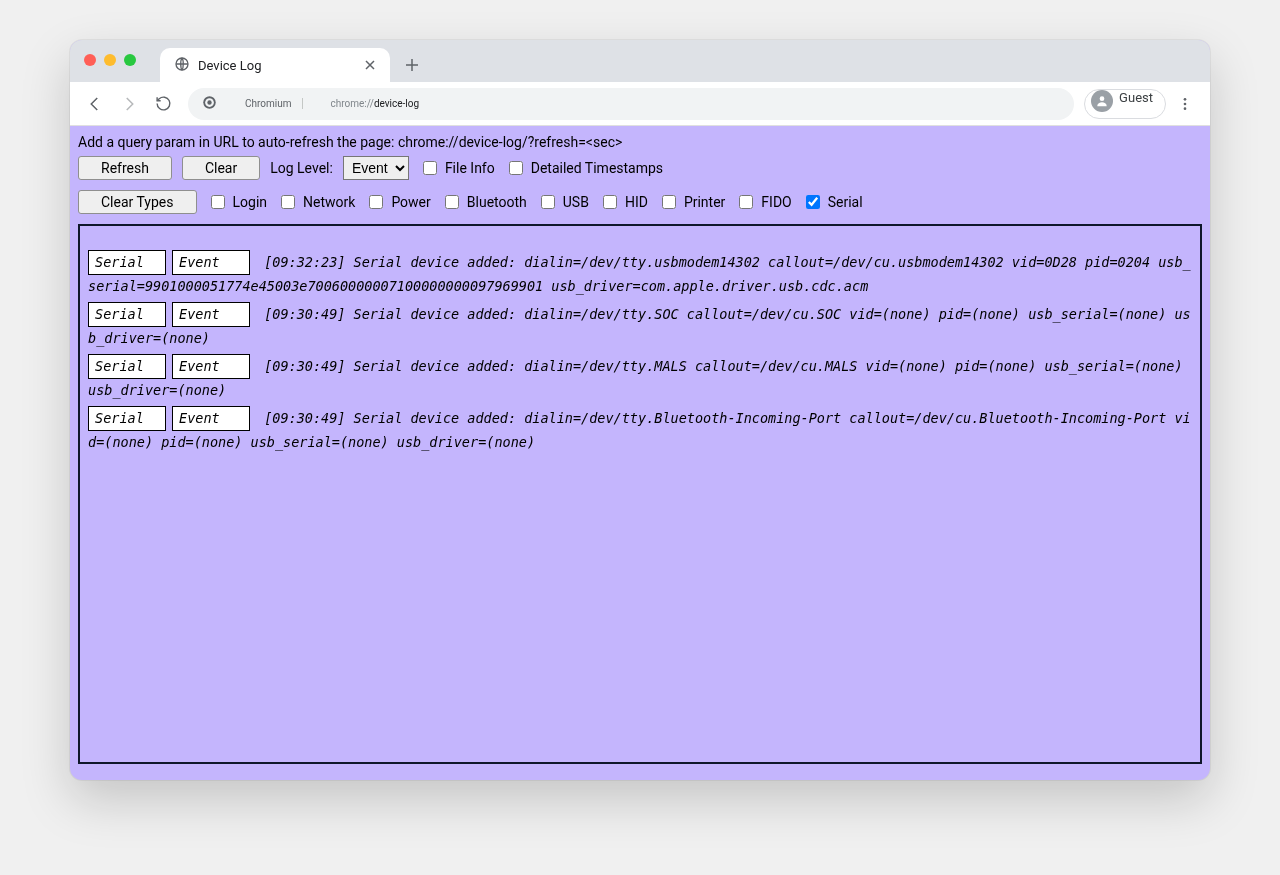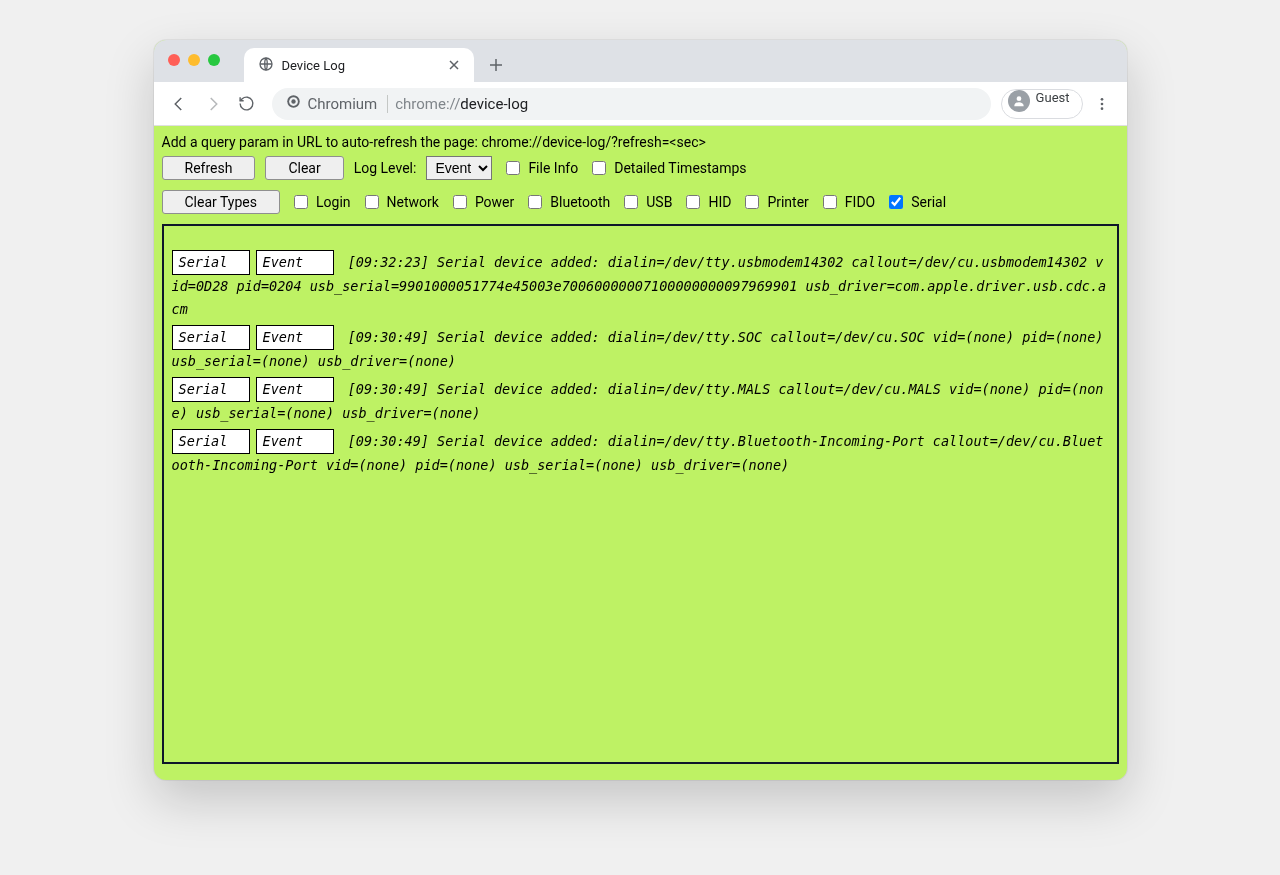--- a/index.html
+++ b/index.html
@@ -8,23 +8,23 @@
     font-family: -apple-system, BlinkMacSystemFont, "Segoe UI", Roboto, Arial, sans-serif;
     background: #f0f0f0;
     display: flex;
     justify-content: center;
     align-items: flex-start;
     padding-top: 40px;
     width: 1280px;
     height: 875px;
   }
   .window {
-    width: 973px;
+    width: 1140px;
     height: 740px;
-    background: #bef264;
+    background: #c4b5fd;
     border-radius: 12px;
     box-shadow: 0 20px 50px rgba(0,0,0,0.18), 0 0 0 1px rgba(0,0,0,0.05);
     overflow: hidden;
     display: flex;
     flex-direction: column;
   }
   .chrome-top {
     background: #dee1e6;
     height: 42px;
     display: flex;
@@ -94,23 +94,23 @@
     cursor:pointer;
   }
   .omnibox {
     flex: 1;
     height: 32px;
     background: #f1f3f4;
     border-radius: 16px;
     display: flex;
     align-items: center;
     padding: 0 14px;
-    font-size: 15px;
+    font-size: 10px;
     color: #202124;
-    gap: 7px;
+    gap: 28px;
     margin: 0 6px;
   }
   .omnibox .host { color: #5f6368; border-right: 1px solid #c4c7c5; padding-right: 10px; }
   .omnibox .path-gray { color: #80868b; }
   .omnibox .path-dark { color: #202124; }
   .guest-chip {
     display:flex; gap:6px;
     height: 30px;
     border: 1px solid #dadce0;
     border-radius: 15px;

